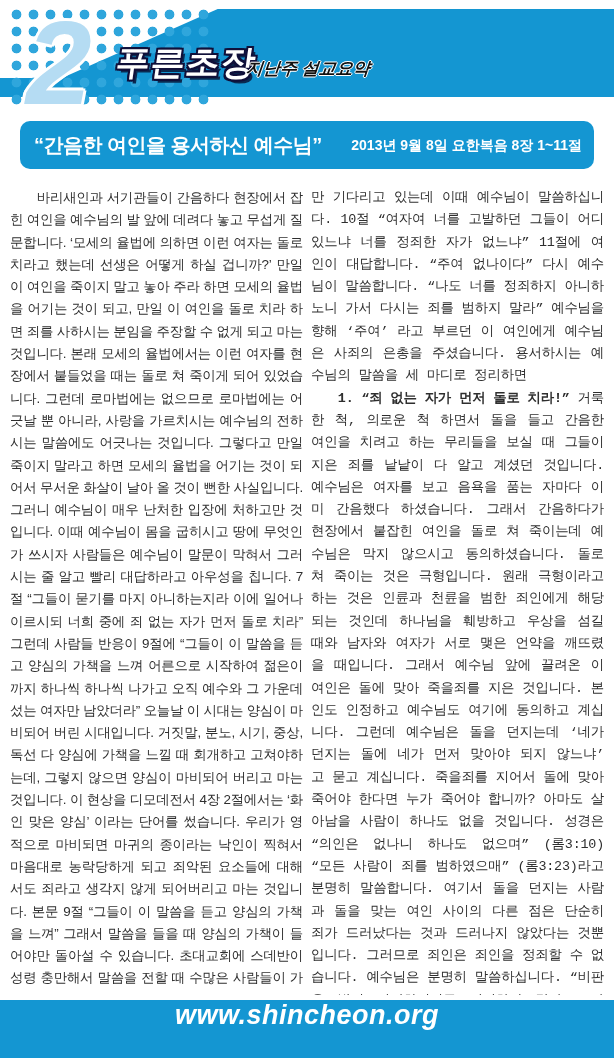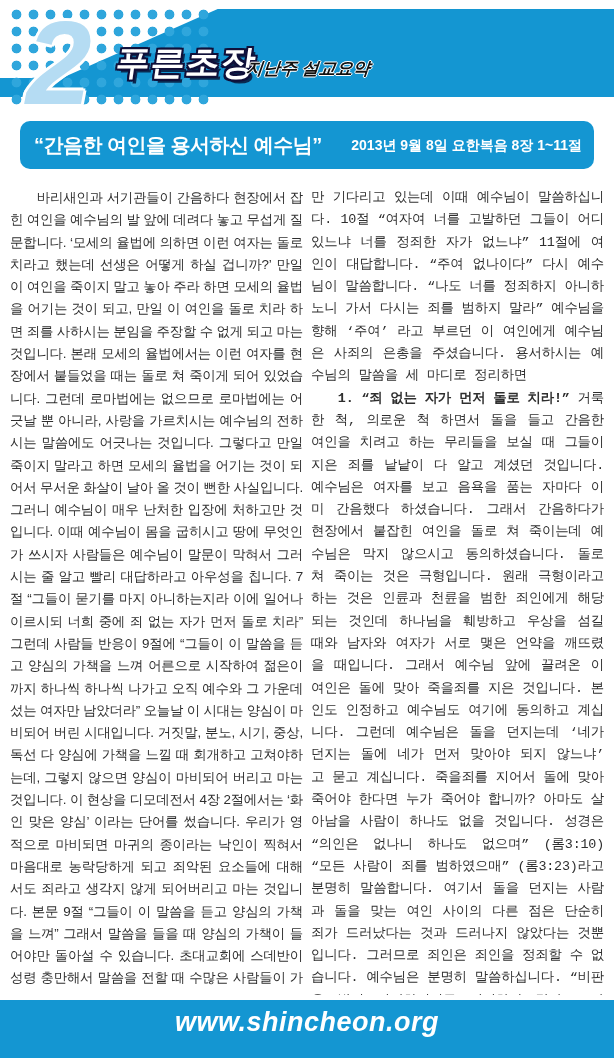--- a/index.html
+++ b/index.html
@@ -60,21 +60,21 @@
   .col p { margin:0; }
   .col p.indent { text-indent:2em; }
   .col span.bold { font-weight:bold; }
 
   
   .footer {
     position:absolute; left:0; top:1000px; width:614px; height:58px; background:#1496d2;
     display:flex; align-items:flex-start; justify-content:center;
   }
   .footer-url {
-    margin-top:7px; font-size:27px; font-weight:bold; font-style:italic;
+    font-size:27px; font-weight:bold; font-style:italic;
     color:#ffffff; letter-spacing:0.5px;
   }
 </style>
 </head>
 <body>
 
 <div class="page">
 
   <div class="banner"></div>
   <div class="white-corner"></div>

